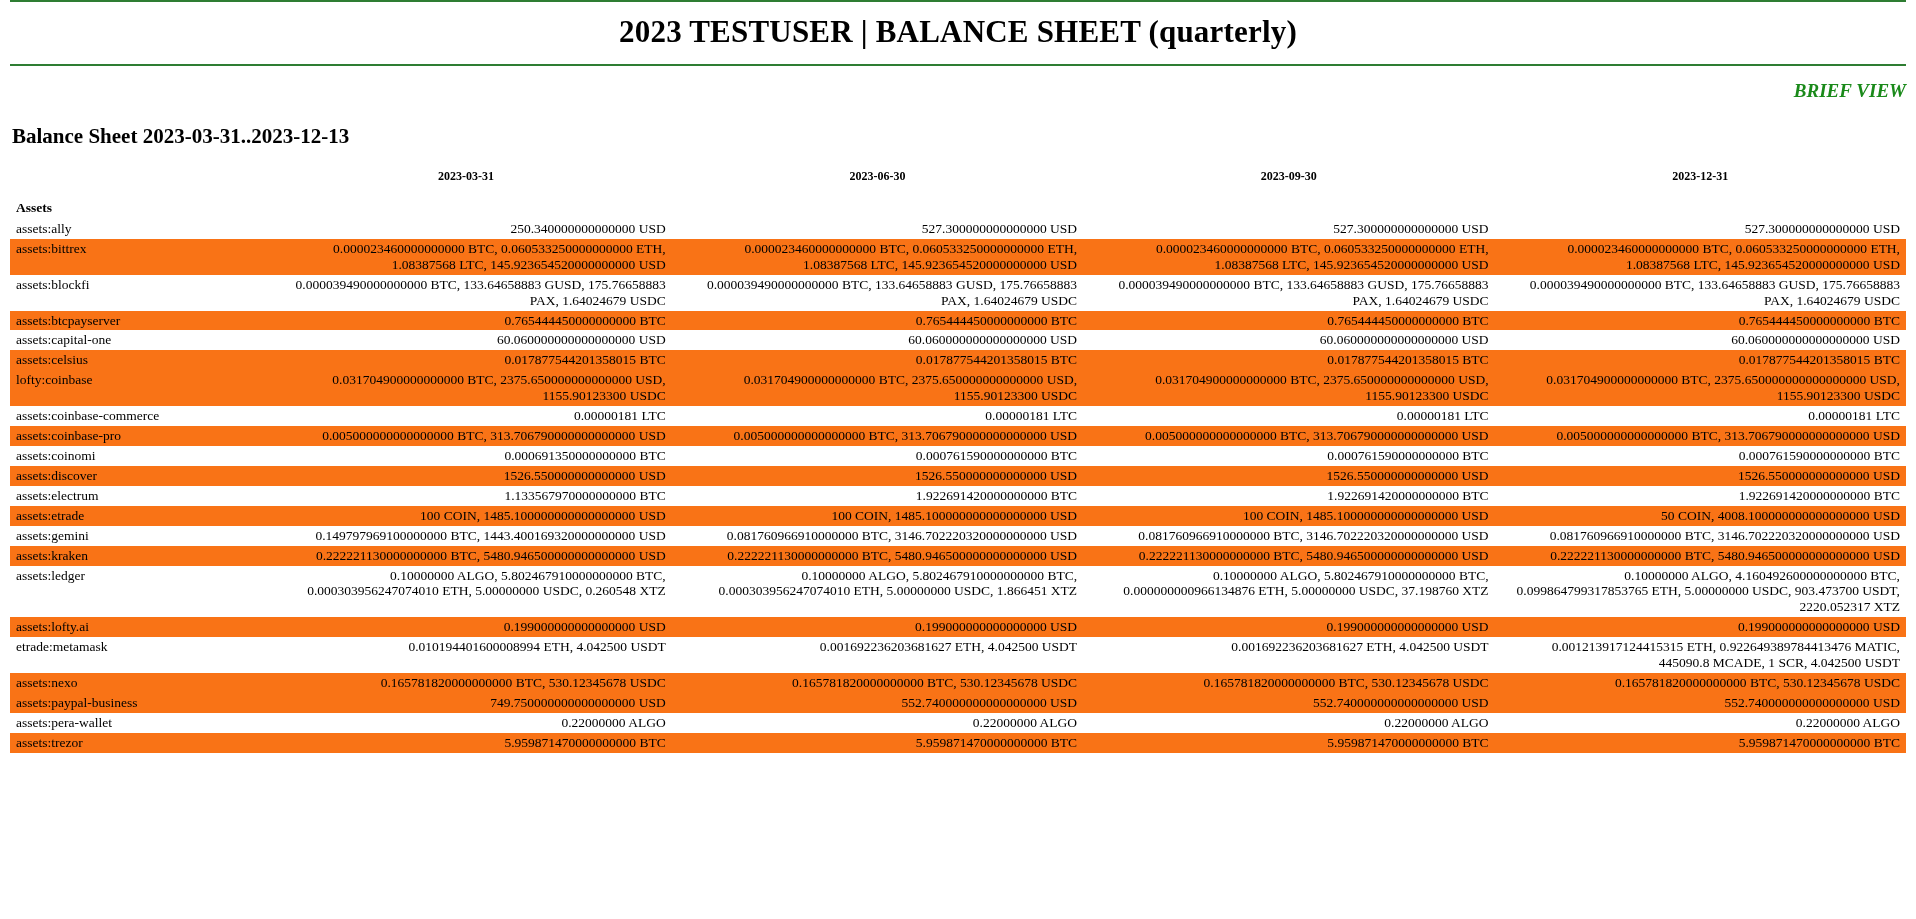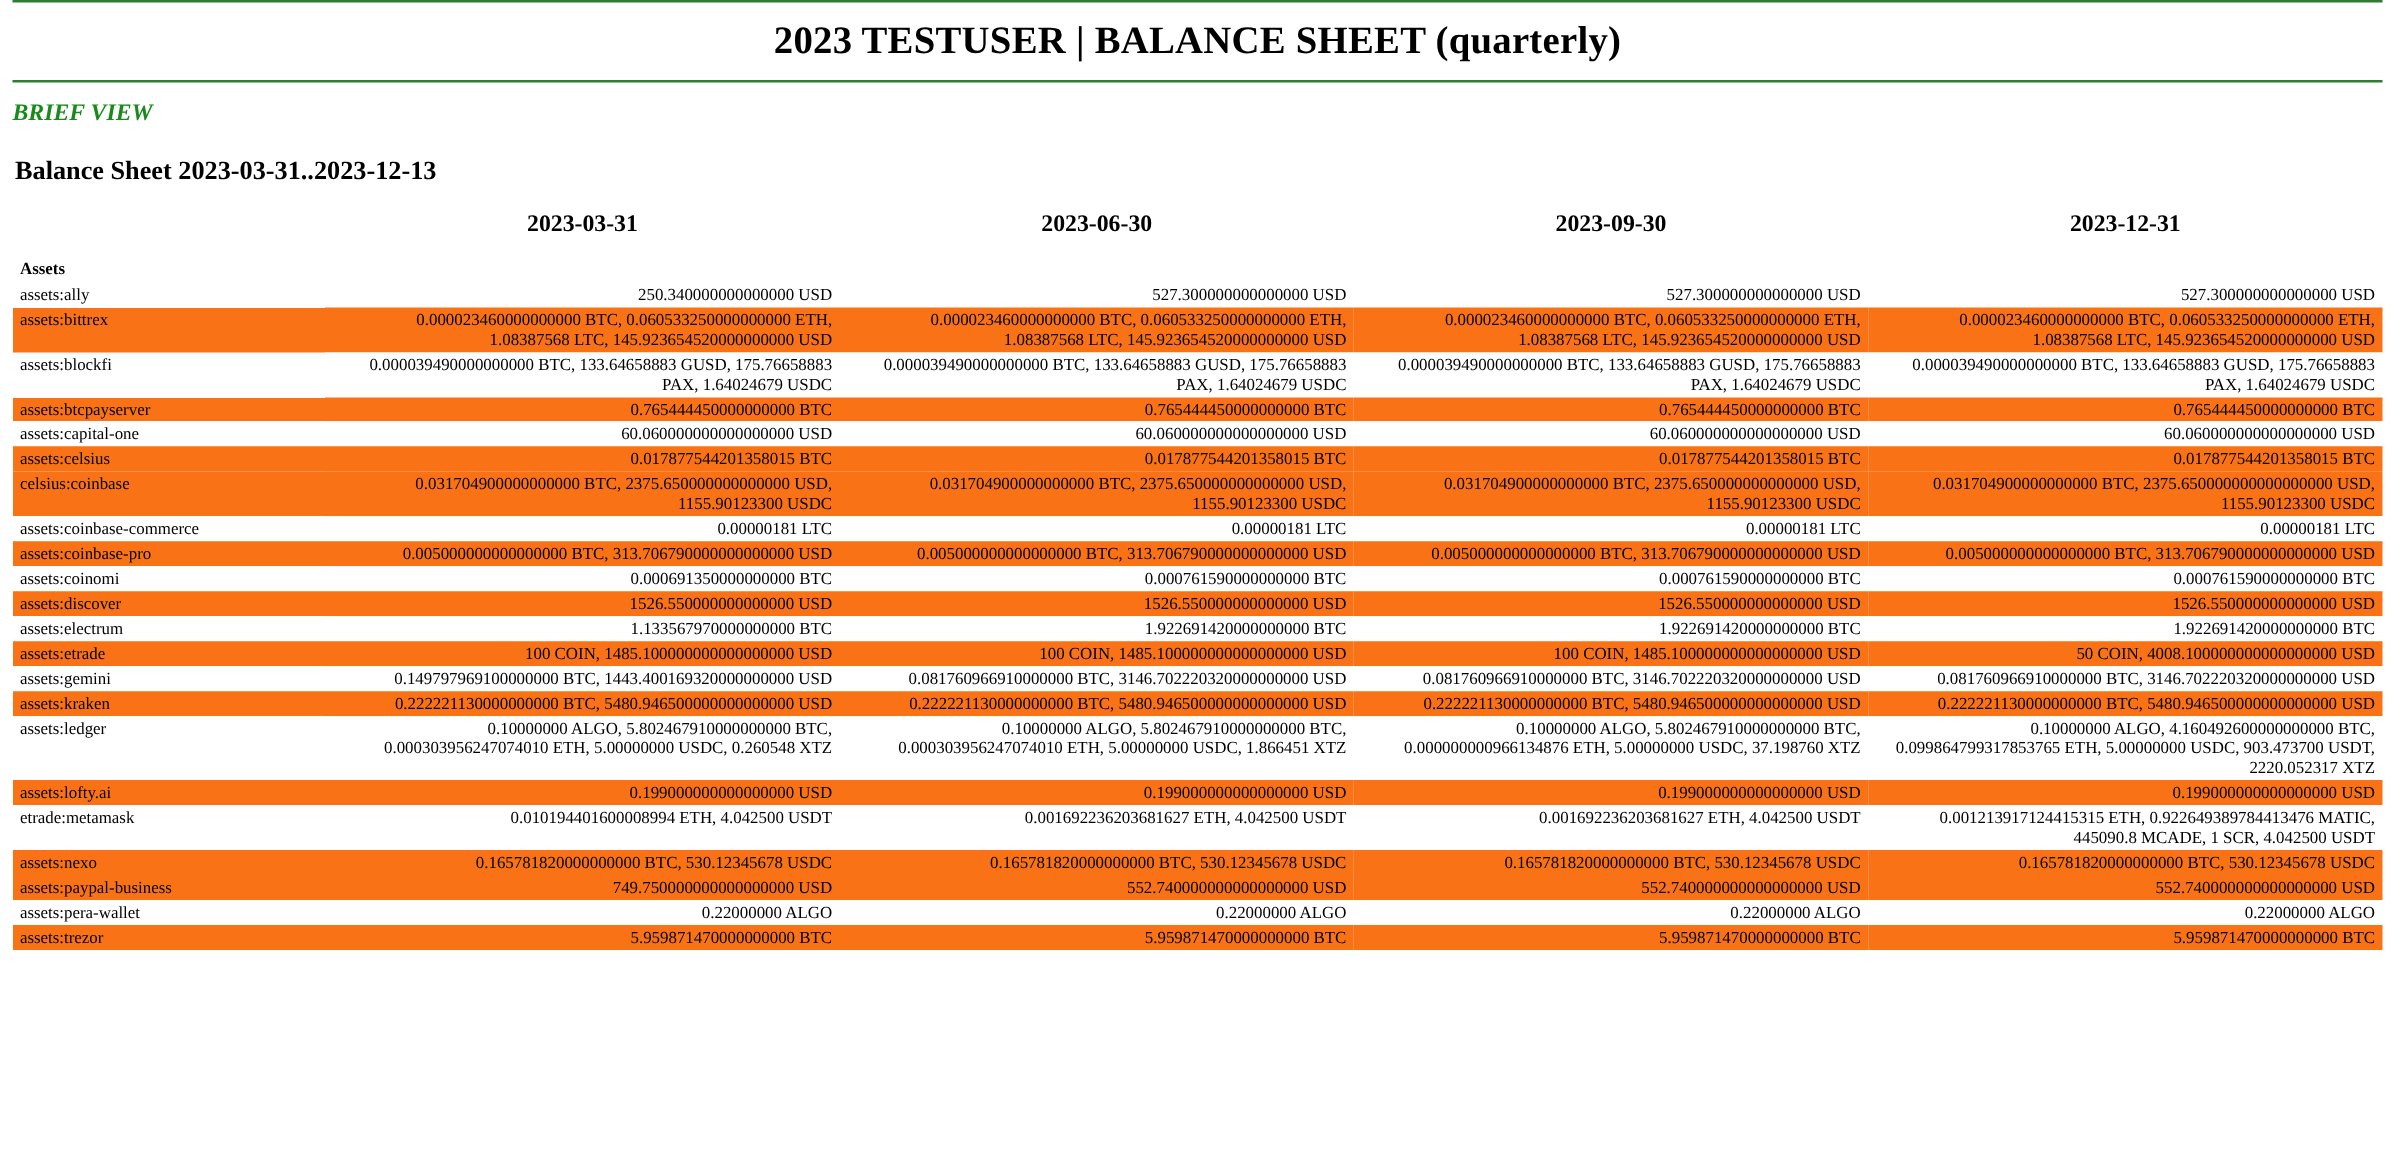--- a/index.html
+++ b/index.html
@@ -29,21 +29,21 @@
     font-weight: bold;
     font-family: "Liberation Serif", "DejaVu Serif", serif;
     margin: 12px 0 14px 0;
     letter-spacing: 0.2px;
   }
   .title-rule-bottom {
     border-top: 2px solid #2e7d32;
     margin: 0 0 14px 0;
   }
   .brief-view {
-    text-align: left;
+    text-align: right;
     color: #1a8a1a;
     font-weight: bold;
     font-style: italic;
     font-size: 19px;
     margin: 0 0 22px 0;
   }
   .section-heading {
     font-size: 21px;
     font-weight: bold;
     margin: 0 0 14px 2px;
@@ -51,21 +51,21 @@
   table.bal {
     border-collapse: collapse;
     width: 100%;
     table-layout: fixed;
     font-size: 13.5px;
     font-family: "Liberation Serif", "DejaVu Serif", serif;
   }
   table.bal col.label-col { width: 13.2%; }
   table.bal col.period-col { width: 21.7%; }
   table.bal thead th {
-    font-size: 19px;
+    font-size: 12px;
     font-weight: bold;
     text-align: center;
     padding: 6px 6px 12px 6px;
     vertical-align: bottom;
   }
   table.bal thead th.label-head { text-align: left; }
   table.bal td {
     padding: 2px 6px;
     vertical-align: top;
     line-height: 1.18;
@@ -167,21 +167,21 @@
           <td class="amt">60.060000000000000000 USD</td>
         </tr>
         <tr class="row alt">
           <td class="acct">assets:celsius</td>
           <td class="amt">0.017877544201358015 BTC</td>
           <td class="amt">0.017877544201358015 BTC</td>
           <td class="amt">0.017877544201358015 BTC</td>
           <td class="amt">0.017877544201358015 BTC</td>
         </tr>
         <tr class="row alt">
-          <td class="acct">celsius:coinbase</td>
+          <td class="acct">lofty:coinbase</td>
           <td class="amt">0.031704900000000000 BTC, 2375.650000000000000 USD, 1155.90123300 USDC</td>
           <td class="amt">0.031704900000000000 BTC, 2375.650000000000000 USD, 1155.90123300 USDC</td>
           <td class="amt">0.031704900000000000 BTC, 2375.650000000000000 USD, 1155.90123300 USDC</td>
           <td class="amt">0.031704900000000000 BTC, 2375.650000000000000000 USD, 1155.90123300 USDC</td>
         </tr>
         <tr class="row plain">
           <td class="acct">assets:coinbase-commerce</td>
           <td class="amt">0.00000181 LTC</td>
           <td class="amt">0.00000181 LTC</td>
           <td class="amt">0.00000181 LTC</td>

